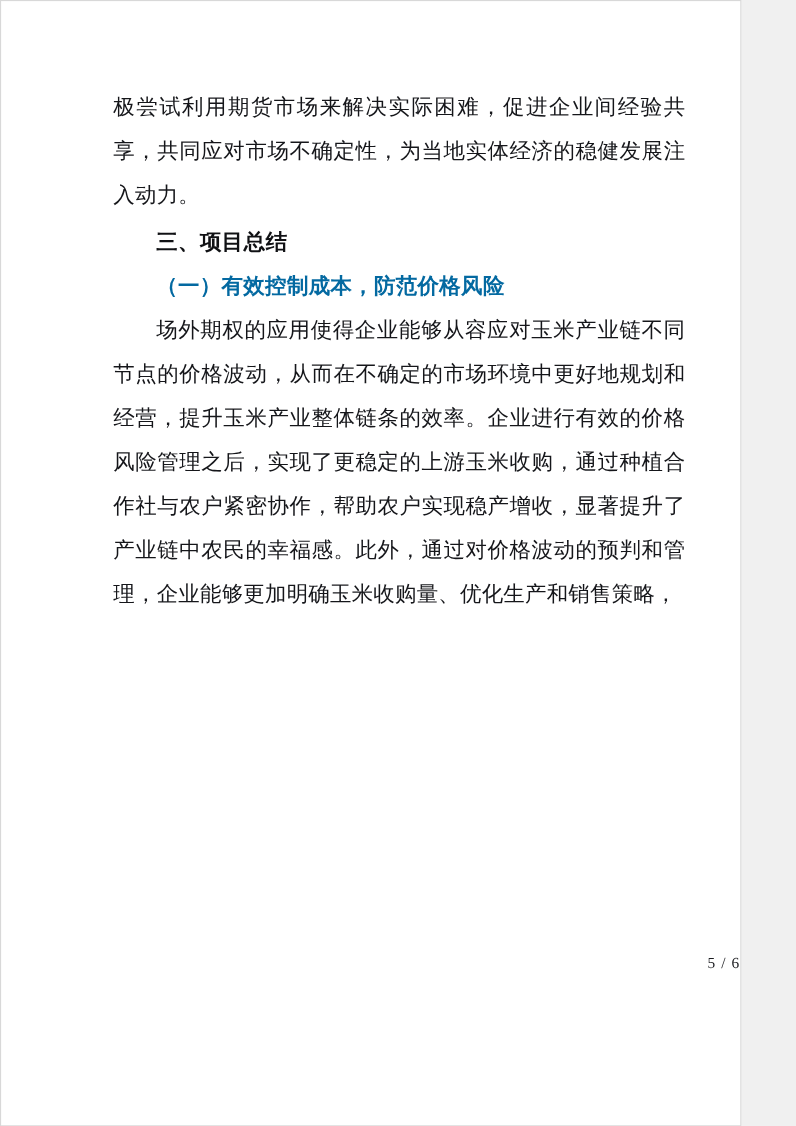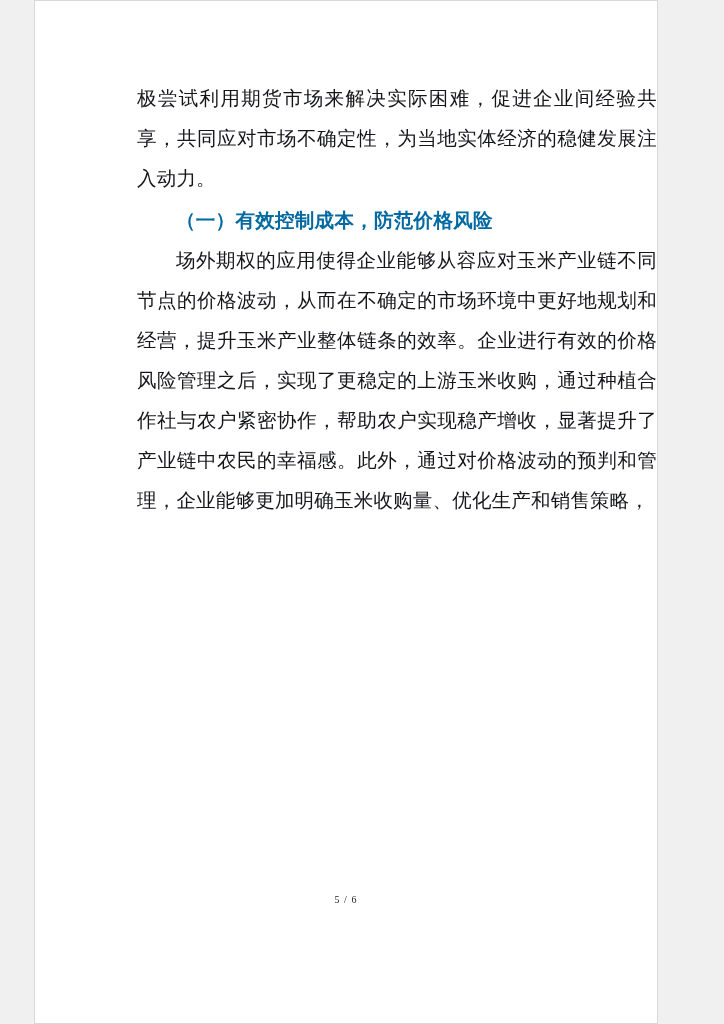--- a/index.html
+++ b/index.html
@@ -5,27 +5,26 @@
   html, body {
     margin: 0;
     padding: 0;
     background: #f0f0f0;
   }
   body {
     font-family: "Liberation Serif", "DejaVu Serif", serif;
   }
   .page {
     position: relative;
-    width: 624px;
+    width: 674px;
     height: 1024px;
     background: #ffffff;
     box-sizing: border-box;
     overflow: hidden;
     border: 1px solid #d8d8d8;
-    margin-left: 34px;
   }
   .content {
     position: absolute;
     left: 102px;
     top: 78px;
     width: 520px;
   }
   .para {
     font-size: 19.5px;
     line-height: 40px;
@@ -54,38 +53,39 @@
     font-weight: bold;
     margin: 0;
     text-indent: 39px;
     letter-spacing: 0.3px;
   }
   .spacer-sm { height: 2px; }
   .footer {
     position: absolute;
     left: 0;
     right: 0;
-    top: 893px;
-    text-align: center;
-    font-size: 10px;
+    top: 868px;
+    text-align: right;
+    font-size: 14px;
     color: #1a1b1f;
     font-family: "Liberation Serif", "DejaVu Serif", serif;
     letter-spacing: 1px;
   }
 </style>
 </head>
 <body>
 
 <div class="page">
   <div class="content">
 
     <p class="para">极尝试利用期货市场来解决实际困难，促进企业间经验共享，共同应对市场不确定性，为当地实体经济的稳健发展注入动力。</p>
 
     <div class="spacer-sm"></div>
 
+    <p class="heading">三、项目总结</p>
 
     <p class="subheading">（一）有效控制成本，防范价格风险</p>
 
 
 
     <p class="para indent">场外期权的应用使得企业能够从容应对玉米产业链不同节点的价格波动，从而在不确定的市场环境中更好地规划和经营，提升玉米产业整体链条的效率。企业进行有效的价格风险管理之后，实现了更稳定的上游玉米收购，通过种植合作社与农户紧密协作，帮助农户实现稳产增收，显著提升了产业链中农民的幸福感。此外，通过对价格波动的预判和管理，企业能够更加明确玉米收购量、优化生产和销售策略，</p>
 
   </div>
 
   <div class="footer">5 / 6</div>

